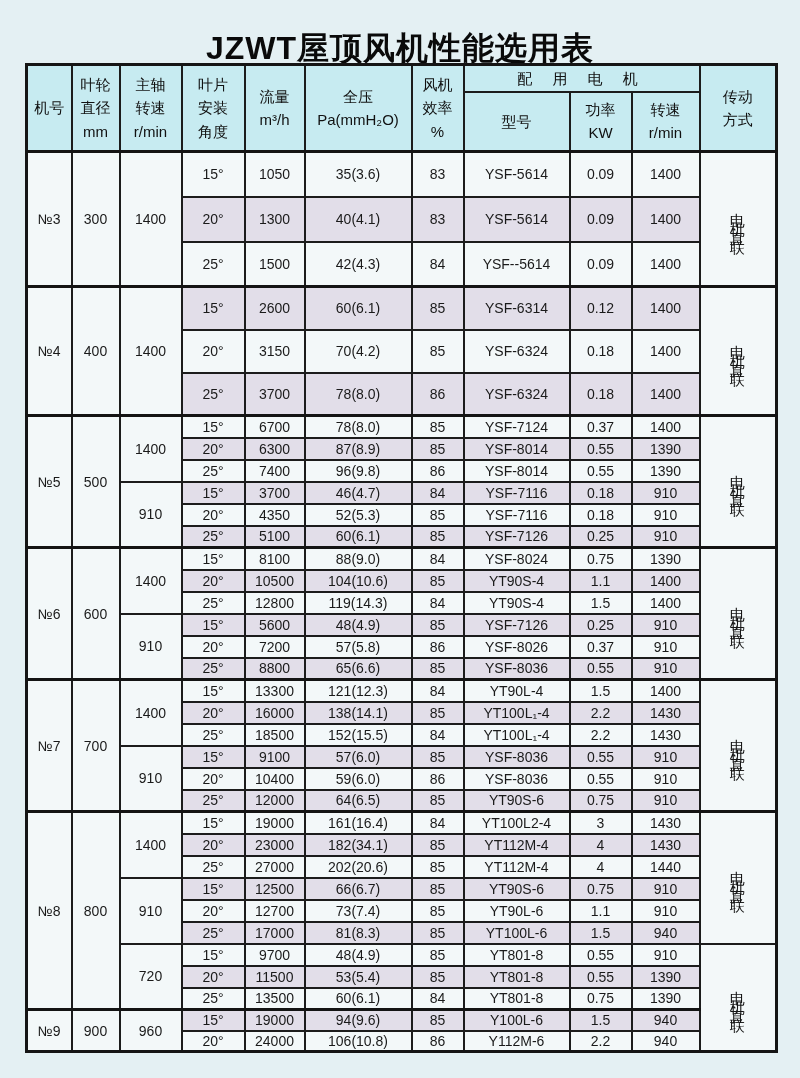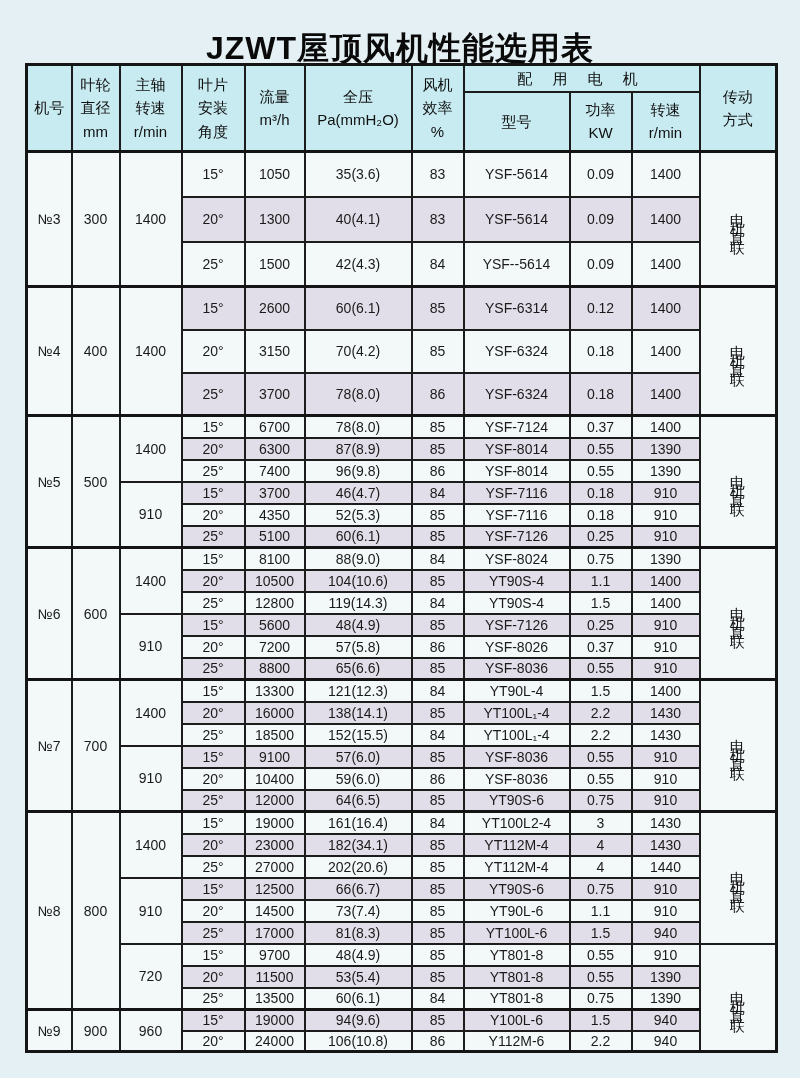--- a/index.html
+++ b/index.html
@@ -401,21 +401,21 @@
           <td>15°</td>
           <td>12500</td>
           <td>66(6.7)</td>
           <td>85</td>
           <td>YT90S-6</td>
           <td>0.75</td>
           <td>910</td>
         </tr>
         <tr style="height: 22px;">
           <td>20°</td>
-          <td>14500</td>
+          <td>12700</td>
           <td>73(7.4)</td>
           <td>85</td>
           <td>YT90L-6</td>
           <td>1.1</td>
           <td>910</td>
         </tr>
         <tr style="height: 22px;">
           <td>25°</td>
           <td>17000</td>
           <td>81(8.3)</td>

